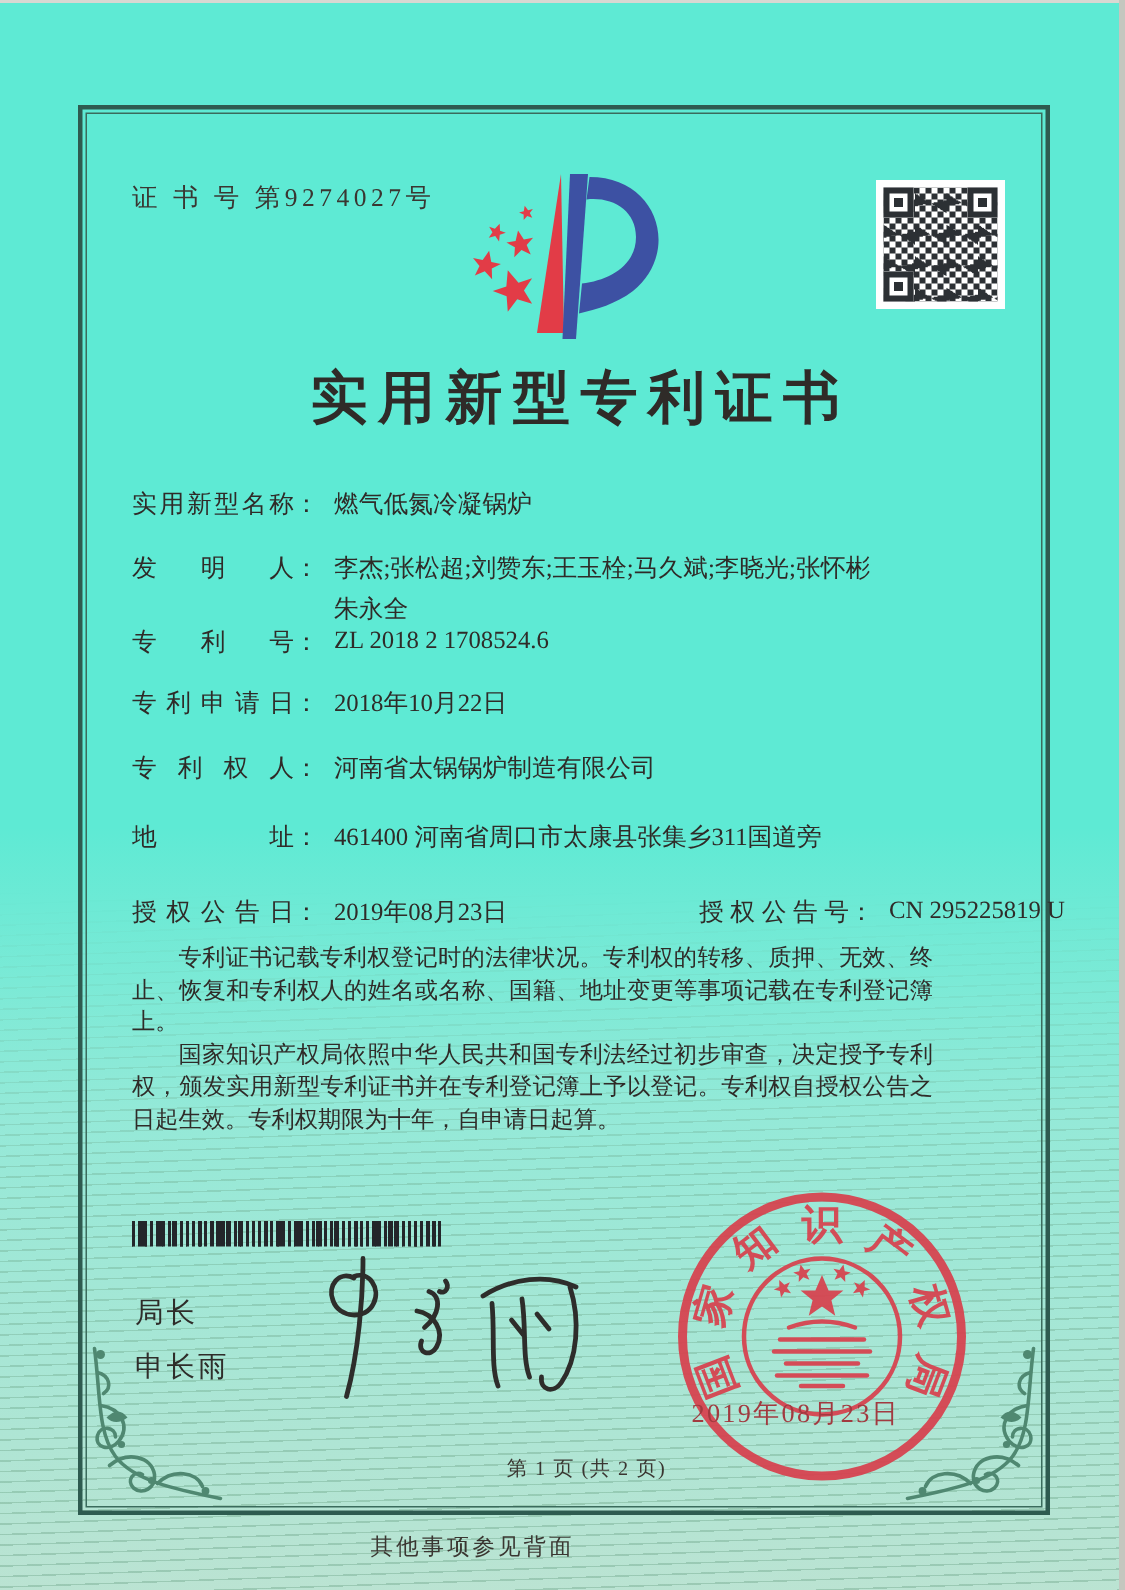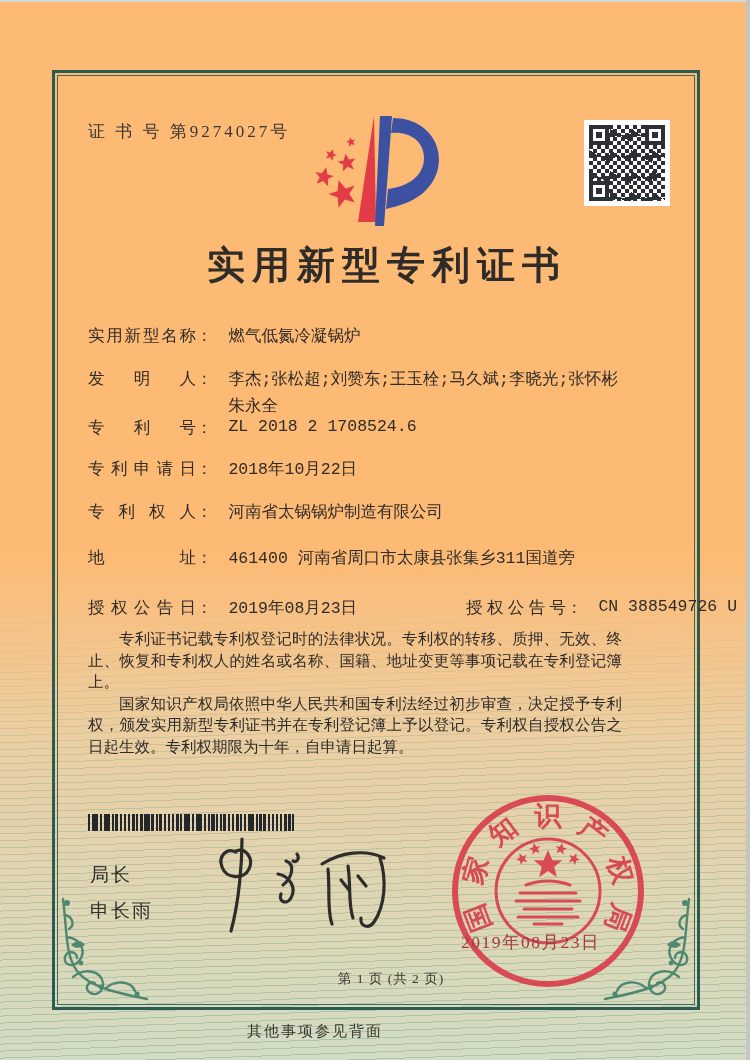--- a/index.html
+++ b/index.html
@@ -1,17 +1,17 @@
 <!DOCTYPE html>
 <html><head>
 <meta charset="utf-8">
 <style>
   html,body{margin:0;padding:0;}
   body{width:750px;height:1060px;background:#f7f6f0;font-family:"Liberation Serif","DejaVu Serif",serif;}
-  .sheet{position:relative;width:750px;height:1060px;overflow:hidden;background:#fdba74;}
+  .sheet{position:relative;width:750px;height:1060px;overflow:hidden;background:#5eead4;}
   
   .edge-right{position:absolute;top:0;right:0;width:4px;height:100%;background:#c4c7bf;}
   .edge-top{position:absolute;top:0;left:0;width:100%;height:2px;background:#d8d8d2;}
   
   .tint{position:absolute;inset:0;background:linear-gradient(180deg,rgba(223,238,228,0) 52%,rgba(214,232,220,.45) 70%,rgba(203,226,210,.85) 100%);}
   .waves{position:absolute;inset:0;
     background:repeating-linear-gradient(178deg,rgba(104,160,130,.38) 0 1px,rgba(255,255,255,0) 1px 7px);
     -webkit-mask-image:linear-gradient(180deg,transparent 0 56%,rgba(0,0,0,.8) 74%,#000 96%);
     mask-image:linear-gradient(180deg,transparent 0 56%,rgba(0,0,0,.8) 74%,#000 96%);}
   
@@ -26,21 +26,21 @@
   .qr{position:absolute;left:584px;top:120px;width:86px;height:86px;background:#fff;padding:5px;box-sizing:border-box;}
   .qr-pat{position:relative;width:100%;height:100%;
     background-image:repeating-conic-gradient(#2c3034 0% 25%,transparent 0% 50%),
       repeating-conic-gradient(transparent 0% 22%,#2c3034 0% 34%,transparent 0% 50%);
     background-size:8px 8px,21px 21px;}
   .finder{position:absolute;width:20px;height:20px;border:4px solid #2c3034;background:#fff;box-sizing:border-box;}
   .finder span{position:absolute;left:3px;top:3px;width:6px;height:6px;background:#2c3034;}
   .finder.tl{left:0;top:0}.finder.tr{right:0;top:0}.finder.bl{left:0;bottom:0}
   .title{position:absolute;left:12px;top:240px;width:750px;text-align:center;font-size:38px;font-weight:bold;letter-spacing:7px;color:#2f2b28;}
   
-  .row{position:absolute;left:88px;font-size:16.5px;color:#2f2b28;white-space:nowrap;font-family:Liberation Mono, monospace;}
+  .row{position:absolute;left:88px;font-size:16.5px;color:#2f2b28;white-space:nowrap;}
   .lbl{display:inline-block;width:108px;text-align:justify;text-align-last:justify;vertical-align:top;}
   .lbl6{width:108px;}
   .colon{display:inline-block;vertical-align:top;}
   .val{display:inline-block;margin-left:6px;vertical-align:top;}
   .val .l2{margin-top:5px;}
   .row-right{position:absolute;left:378px;top:0;}
   
   .paras{position:absolute;left:88px;top:628px;width:534px;font-size:15.5px;line-height:21.5px;color:#2f2b28;text-align:justify;}
   .paras p{margin:0;text-indent:2em;}
   
@@ -162,21 +162,21 @@
   <div class="row" style="top:547px">
     <span class="lbl">地址</span><span class="colon">：</span>
     <span class="val">461400 河南省周口市太康县张集乡311国道旁</span>
   </div>
 
   <div class="row" style="top:597px;width:574px">
     <span class="lbl">授权公告日</span><span class="colon">：</span>
     <span class="val">2019年08月23日</span>
     <span class="row-right">
       <span class="lbl" style="width:100px">授权公告号</span><span class="colon">：</span>
-      <span class="val">CN 388549726 U</span>
+      <span class="val">CN 295225819 U</span>
     </span>
   </div>
 
   <div class="paras">
     <p>专利证书记载专利权登记时的法律状况。专利权的转移、质押、无效、终止、恢复和专利权人的姓名或名称、国籍、地址变更等事项记载在专利登记簿上。</p>
     <p>国家知识产权局依照中华人民共和国专利法经过初步审查，决定授予专利权，颁发实用新型专利证书并在专利登记簿上予以登记。专利权自授权公告之日起生效。专利权期限为十年，自申请日起算。</p>
   </div>
 
   <div class="barcode"></div>
 

